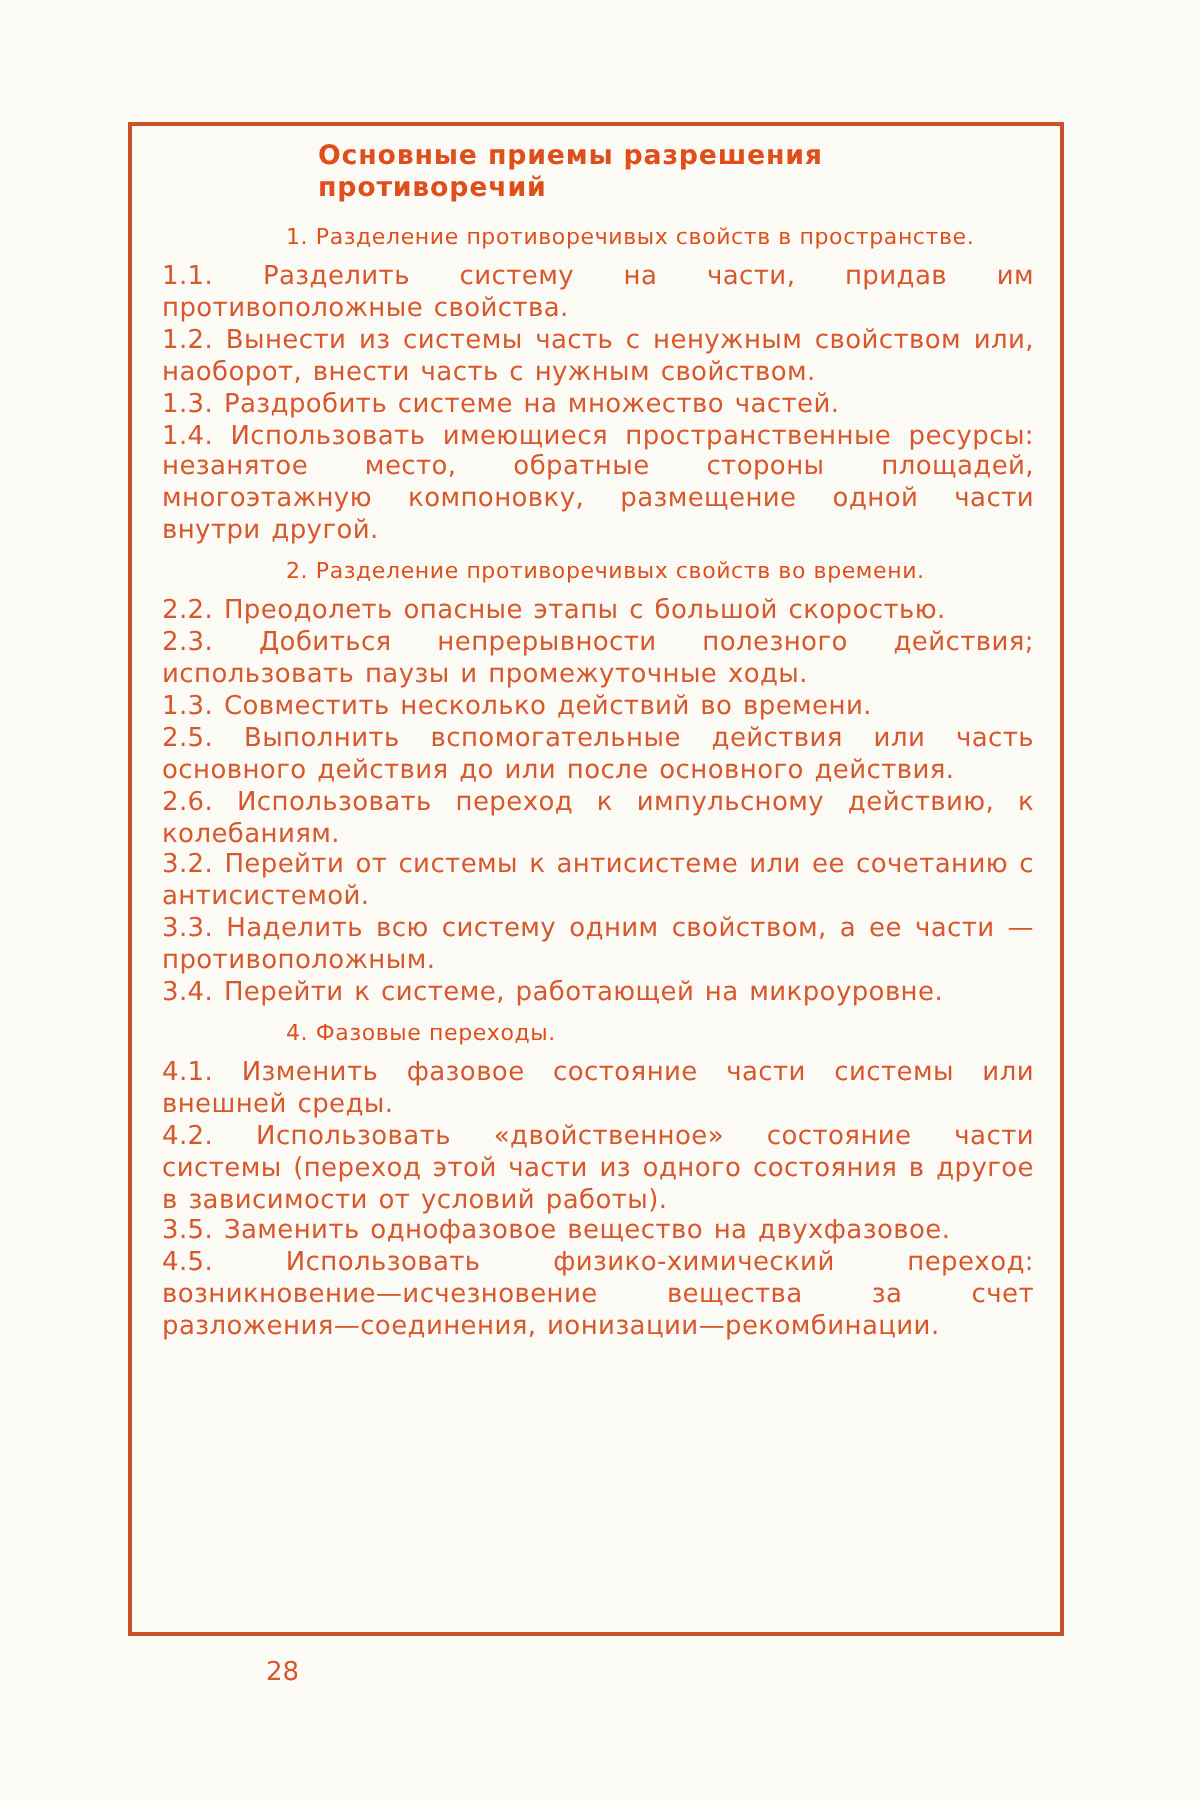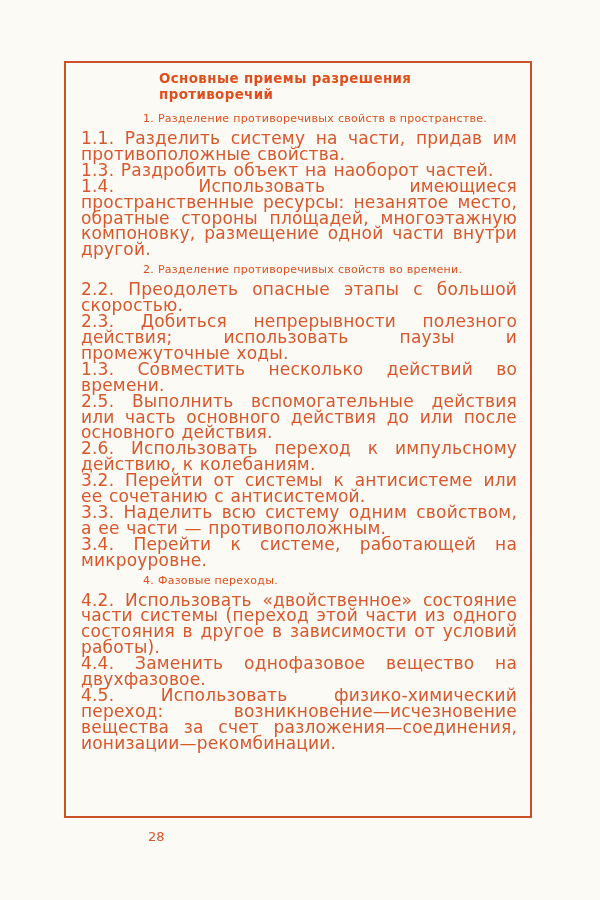--- a/index.html
+++ b/index.html
@@ -34,56 +34,58 @@
     margin: 5px 0 5px 62px;
     font-size: 11px;
     line-height: 14px;
     font-weight: normal;
     letter-spacing: 0.3px;
     color: var(--heading-ink, #df4f1c);
     text-align: justify;
   }
   .item {
     margin: 0;
-    font-size: 17px;
+    font-size: 13px;
     line-height: 15.9px;
     letter-spacing: 0.2px;
     word-spacing: 1px;
     color: var(--ink, #d8572b);
     text-align: justify;
   }
   .item .num { white-space: nowrap; }
   .pagenum {
     position: absolute;
-    left: 148px;
+    left: 133px;
     top: 829px;
     font-size: 13px;
     color: var(--ink, #d8572b);
   }
 </style>
 </head>
 <body>
 
 <div class="page">
   <div class="frame">
     <h1 class="title">Основные приемы разрешения противоречий</h1>
     <div id="sections">
         <h2 class="heading">1. Разделение противоречивых свойств в пространстве.</h2>
         <p class="item"><span class="num">1.1.</span><span> Разделить систему на части, придав им противоположные свойства.</span></p>
-        <p class="item"><span class="num">1.3.</span><span> Раздробить объект на наоборот частей.</span></p>
+        <p class="item"><span class="num">1.2.</span><span> Вынести из системы часть с ненужным свойством или, наоборот, внести часть с нужным свойством.</span></p>
+        <p class="item"><span class="num">1.3.</span><span> Раздробить системе на множество частей.</span></p>
         <p class="item"><span class="num">1.4.</span><span> Использовать имеющиеся пространственные ресурсы: незанятое место, обратные стороны площадей, многоэтажную компоновку, размещение одной части внутри другой.</span></p>
         <h2 class="heading">2. Разделение противоречивых свойств во времени.</h2>
         <p class="item"><span class="num">2.2.</span><span> Преодолеть опасные этапы с большой скоростью.</span></p>
         <p class="item"><span class="num">2.3.</span><span> Добиться непрерывности полезного действия; использовать паузы и промежуточные ходы.</span></p>
         <p class="item"><span class="num">1.3.</span><span> Совместить несколько действий во времени.</span></p>
         <p class="item"><span class="num">2.5.</span><span> Выполнить вспомогательные действия или часть основного действия до или после основного действия.</span></p>
         <p class="item"><span class="num">2.6.</span><span> Использовать переход к импульсному действию, к колебаниям.</span></p>
         <p class="item"><span class="num">3.2.</span><span> Перейти от системы к антисистеме или ее сочетанию с антисистемой.</span></p>
         <p class="item"><span class="num">3.3.</span><span> Наделить всю систему одним свойством, а ее части — противоположным.</span></p>
         <p class="item"><span class="num">3.4.</span><span> Перейти к системе, работающей на микроуровне.</span></p>
         <h2 class="heading">4. Фазовые переходы.</h2>
+        <p class="item"><span class="num">4.1.</span><span> Изменить фазовое состояние части системы или внешней среды.</span></p>
         <p class="item"><span class="num">4.2.</span><span> Использовать «двойственное» состояние части системы (переход этой части из одного состояния в другое в зависимости от условий работы).</span></p>
-        <p class="item"><span class="num">4.4.</span><span> Заменить однофазовое вещество на двухфазовое.</span></p>
+        <p class="item"><span class="num">3.5.</span><span> Заменить однофазовое вещество на двухфазовое.</span></p>
         <p class="item"><span class="num">4.5.</span><span> Использовать физико-химический переход: возникновение—исчезновение вещества за счет разложения—соединения, ионизации—рекомбинации.</span></p>
       </div>
   </div>
   <div class="pagenum">28</div>
 </div>
 
 </body></html>

